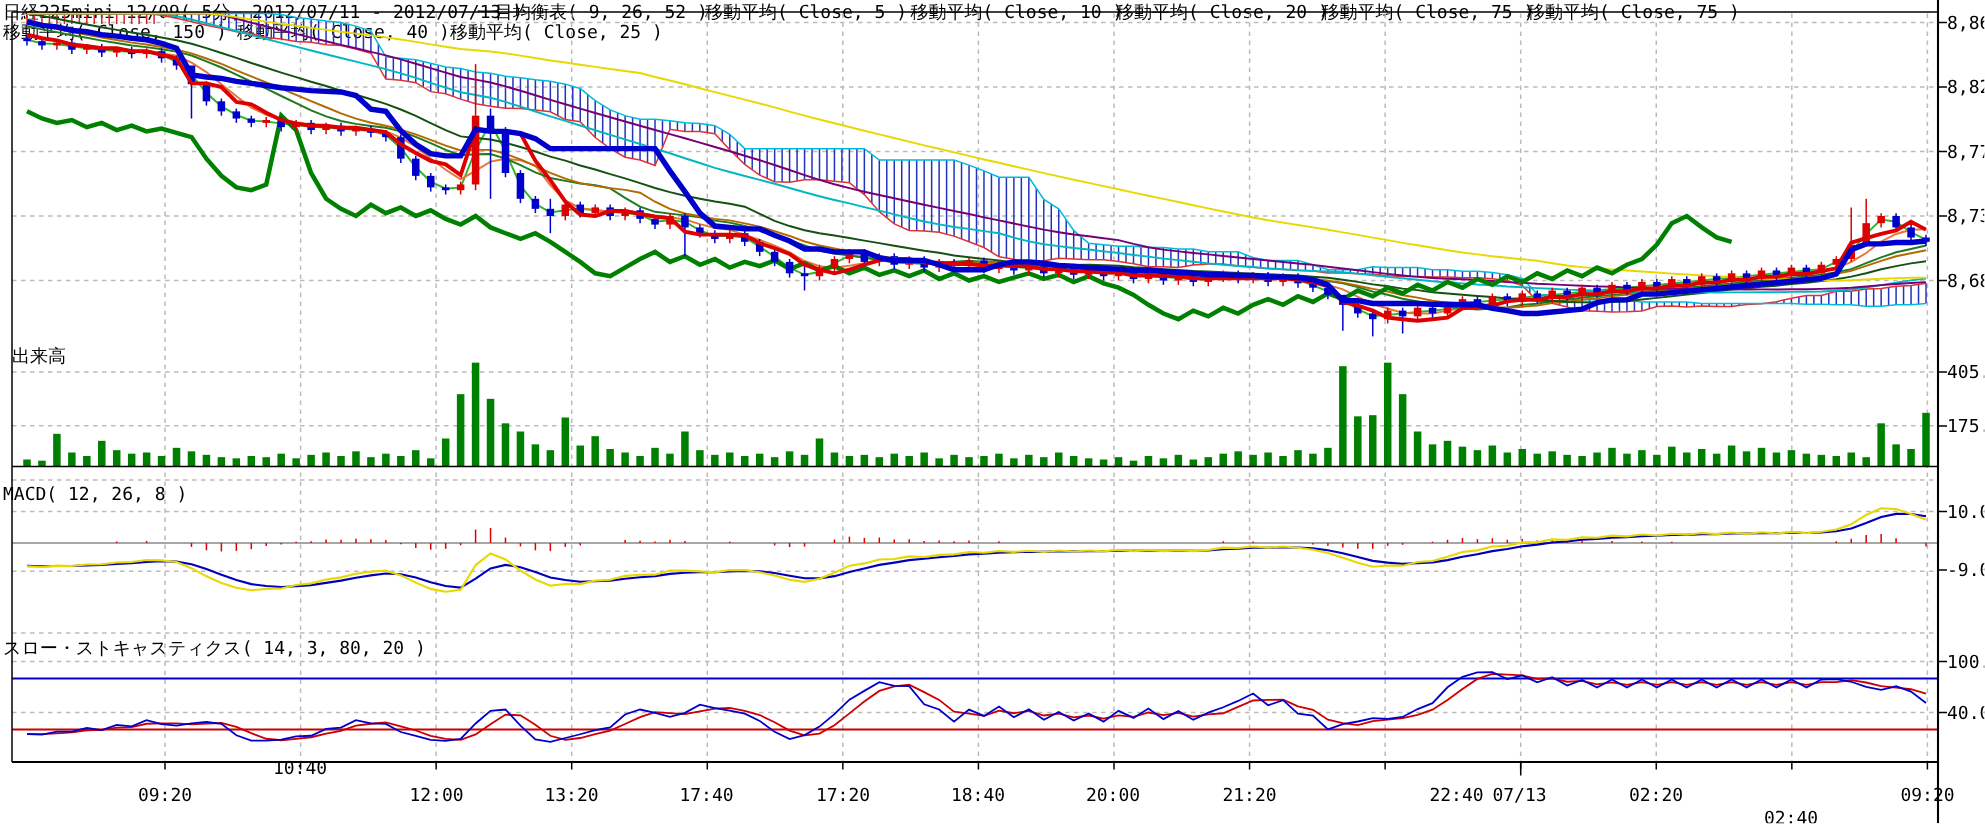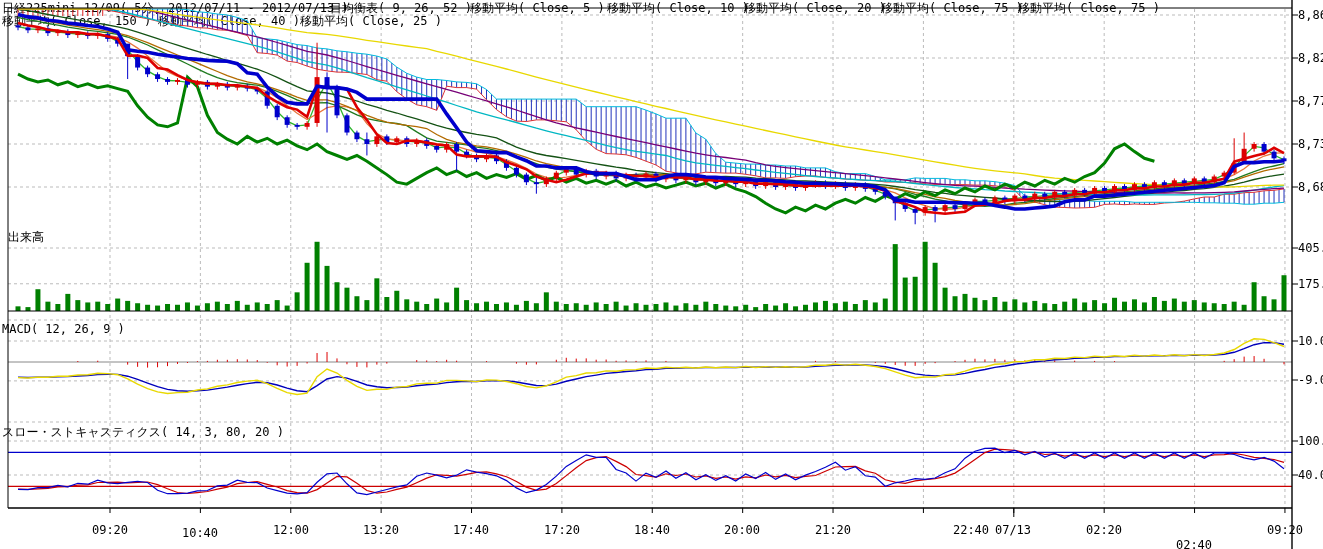--- a/index.html
+++ b/index.html
@@ -23,21 +23,21 @@
   <div class="hdr" style="left:470px;top:0px">移動平均( Close, 5 )</div>
   <div class="hdr" style="left:607px;top:0px">移動平均( Close, 10 )</div>
   <div class="hdr" style="left:744px;top:0px">移動平均( Close, 20 )</div>
   <div class="hdr" style="left:881px;top:0px">移動平均( Close, 75 )</div>
   <div class="hdr" style="left:1018px;top:0px">移動平均( Close, 75 )</div>
   <div class="hdr" style="left:2px;top:13px">移動平均( Close, 150 )</div>
   <div class="hdr" style="left:158px;top:13px">移動平均( Close, 40 )</div>
   <div class="hdr" style="left:300px;top:13px">移動平均( Close, 25 )</div>
 
   <div class="seclbl" style="left:8px;top:229px">出来高</div>
-  <div class="seclbl" style="left:2px;top:322px">MACD( 12, 26, 9 )</div>
+  <div class="seclbl" style="left:2px;top:322px">MACD( 12, 26, 8 )</div>
   <div class="seclbl" style="left:2px;top:424px">スロー・ストキャスティクス( 14, 3, 80, 20 )</div>
 
   <svg id="chart-svg" width="1323" height="549">
       <line x1="110" y1="9" x2="110" y2="508" stroke="#bbbbbb" stroke-width="1" stroke-dasharray="3,3"></line>
       <line x1="200.38" y1="9" x2="200.38" y2="508" stroke="#bbbbbb" stroke-width="1" stroke-dasharray="3,3"></line>
       <line x1="290.76" y1="9" x2="290.76" y2="508" stroke="#bbbbbb" stroke-width="1" stroke-dasharray="3,3"></line>
       <line x1="381.14" y1="9" x2="381.14" y2="508" stroke="#bbbbbb" stroke-width="1" stroke-dasharray="3,3"></line>
       <line x1="471.52" y1="9" x2="471.52" y2="508" stroke="#bbbbbb" stroke-width="1" stroke-dasharray="3,3"></line>
       <line x1="561.9" y1="9" x2="561.9" y2="508" stroke="#bbbbbb" stroke-width="1" stroke-dasharray="3,3"></line>
       <line x1="652.28" y1="9" x2="652.28" y2="508" stroke="#bbbbbb" stroke-width="1" stroke-dasharray="3,3"></line>
@@ -835,21 +835,21 @@
   <div class="axlbl" style="left:1298px;top:241px">405.</div>
   <div class="axlbl" style="left:1298px;top:277px">175.</div>
   <div class="axlbl" style="left:1298px;top:334px">10.0</div>
   <div class="axlbl" style="left:1298px;top:373px">-9.0</div>
   <div class="axlbl" style="left:1298px;top:434px">100.</div>
   <div class="axlbl" style="left:1298px;top:468px">40.0</div>
 
   <div class="scalebox">× 10</div>
 
   <div class="tlbl" style="left:78px;top:523px">09:20</div>
-  <div class="tlbl" style="left:168px;top:526px">10:40</div>
+  <div class="tlbl" style="left:168px;top:505px">10:40</div>
   <div class="tlbl" style="left:259px;top:523px">12:00</div>
   <div class="tlbl" style="left:349px;top:523px">13:20</div>
   <div class="tlbl" style="left:439px;top:523px">17:40</div>
   <div class="tlbl" style="left:530px;top:523px">17:20</div>
   <div class="tlbl" style="left:620px;top:523px">18:40</div>
   <div class="tlbl" style="left:710px;top:523px">20:00</div>
   <div class="tlbl" style="left:801px;top:523px">21:20</div>
   <div class="tlbl" style="left:939px;top:523px">22:40</div>
   <div class="tlbl" style="left:981px;top:523px">07/13</div>
   <div class="tlbl" style="left:1072px;top:523px">02:20</div>

